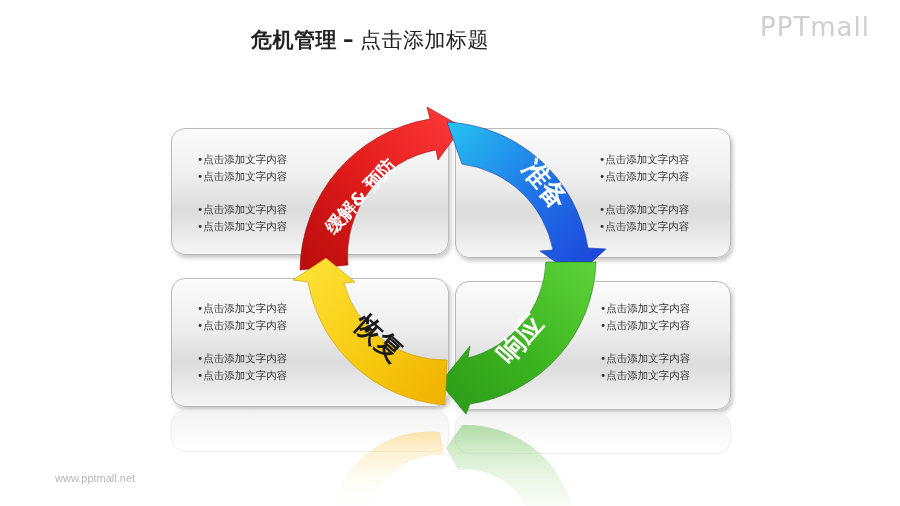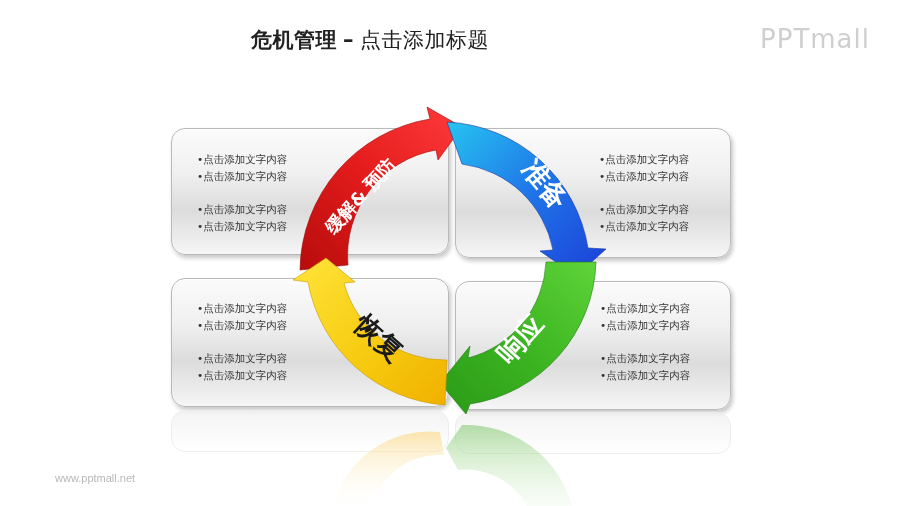--- a/index.html
+++ b/index.html
@@ -1,21 +1,21 @@
 <!DOCTYPE html>
 <html><head>
 <meta charset="utf-8">
 <style>
   html, body { margin:0; padding:0; }
   body { width:900px; height:506px; background:#ffffff; position:relative; overflow:hidden;
          font-family:"DejaVu Sans", "Liberation Sans", sans-serif; }
   .title { position:absolute; left:0; width:740px; top:26px; text-align:center; font-size:21px; color:#222; letter-spacing:0.5px; }
   .title .bold { font-weight:bold; }
   .title .sep { margin:0 6px; font-weight:bold; }
-  .logo { position:absolute; right:30px; top:24px; font-family:"DejaVu Sans", sans-serif; font-size:26px; color:#cfcfcf; letter-spacing:1px; }
+  .logo { position:absolute; right:30px; top:12px; font-family:"DejaVu Sans", sans-serif; font-size:26px; color:#cfcfcf; letter-spacing:1px; }
   .footer { position:absolute; left:55px; top:472px; font-size:11px; color:#b8b8b8; font-family:"Liberation Sans", sans-serif; }
 
   .card { position:absolute; border-radius:14px; border:1px solid #b9b9b9;
           background:linear-gradient(to bottom, #fbfbfb 0%, #f0f0f0 35%, #dcdcdc 65%, #eeeeee 90%, #f6f6f6 100%);
           box-shadow: 2px 3px 4px rgba(0,0,0,0.22), inset 0 1px 0 #ffffff; }
   .card-reflect { position:absolute; border-radius:14px; border:1px solid #eeeeee;
           background:linear-gradient(to bottom, rgba(235,235,235,0.6), rgba(255,255,255,0)); }
   .bullets { position:absolute; font-size:10.5px; color:#333; line-height:16.5px; font-family:"DejaVu Sans", sans-serif;text-align:center; }
   .bullets .gap { height:17px; }
   .bullets div { white-space:nowrap; }

